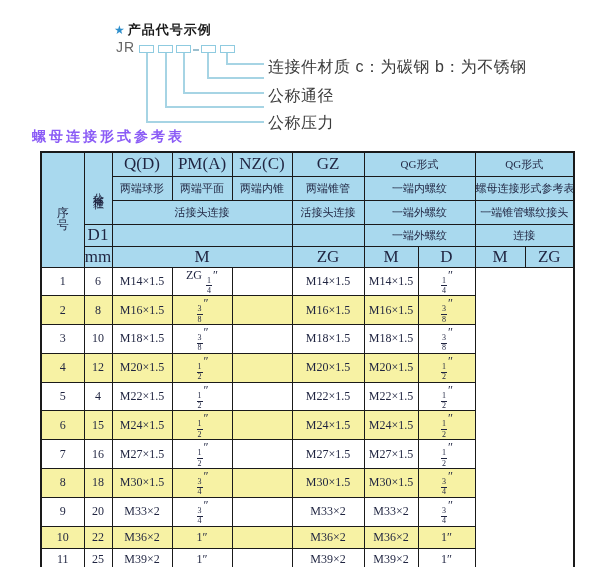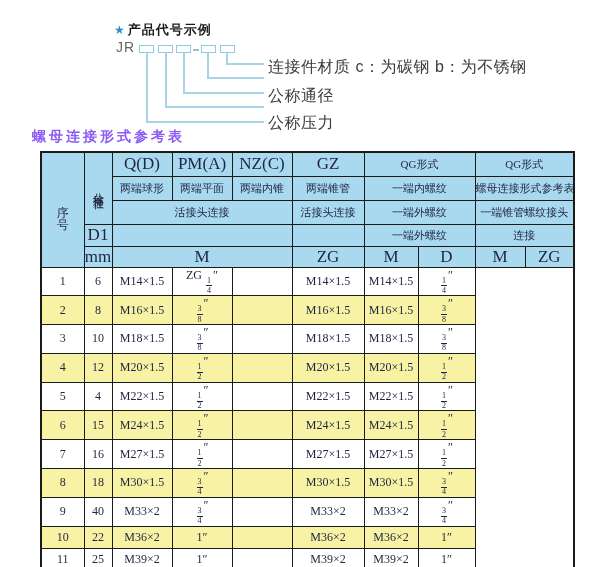--- a/index.html
+++ b/index.html
@@ -260,21 +260,21 @@
             <td></td>
             <td>M30×1.5</td>
             <td>M30×1.5</td>
             <td><span class="fr">
                 <span class="fn">3</span>
                 <span class="fd">4</span>
               </span>″</td>
           </tr>
           <tr>
             <td>9</td>
-            <td>40</td>
+            <td>20</td>
             <td>M33×2</td>
             <td><span class="fr">
                 <span class="fn">3</span>
                 <span class="fd">4</span>
               </span>″</td>
             <td></td>
             <td>M33×2</td>
             <td>M33×2</td>
             <td><span class="fr">
                 <span class="fn">3</span>

